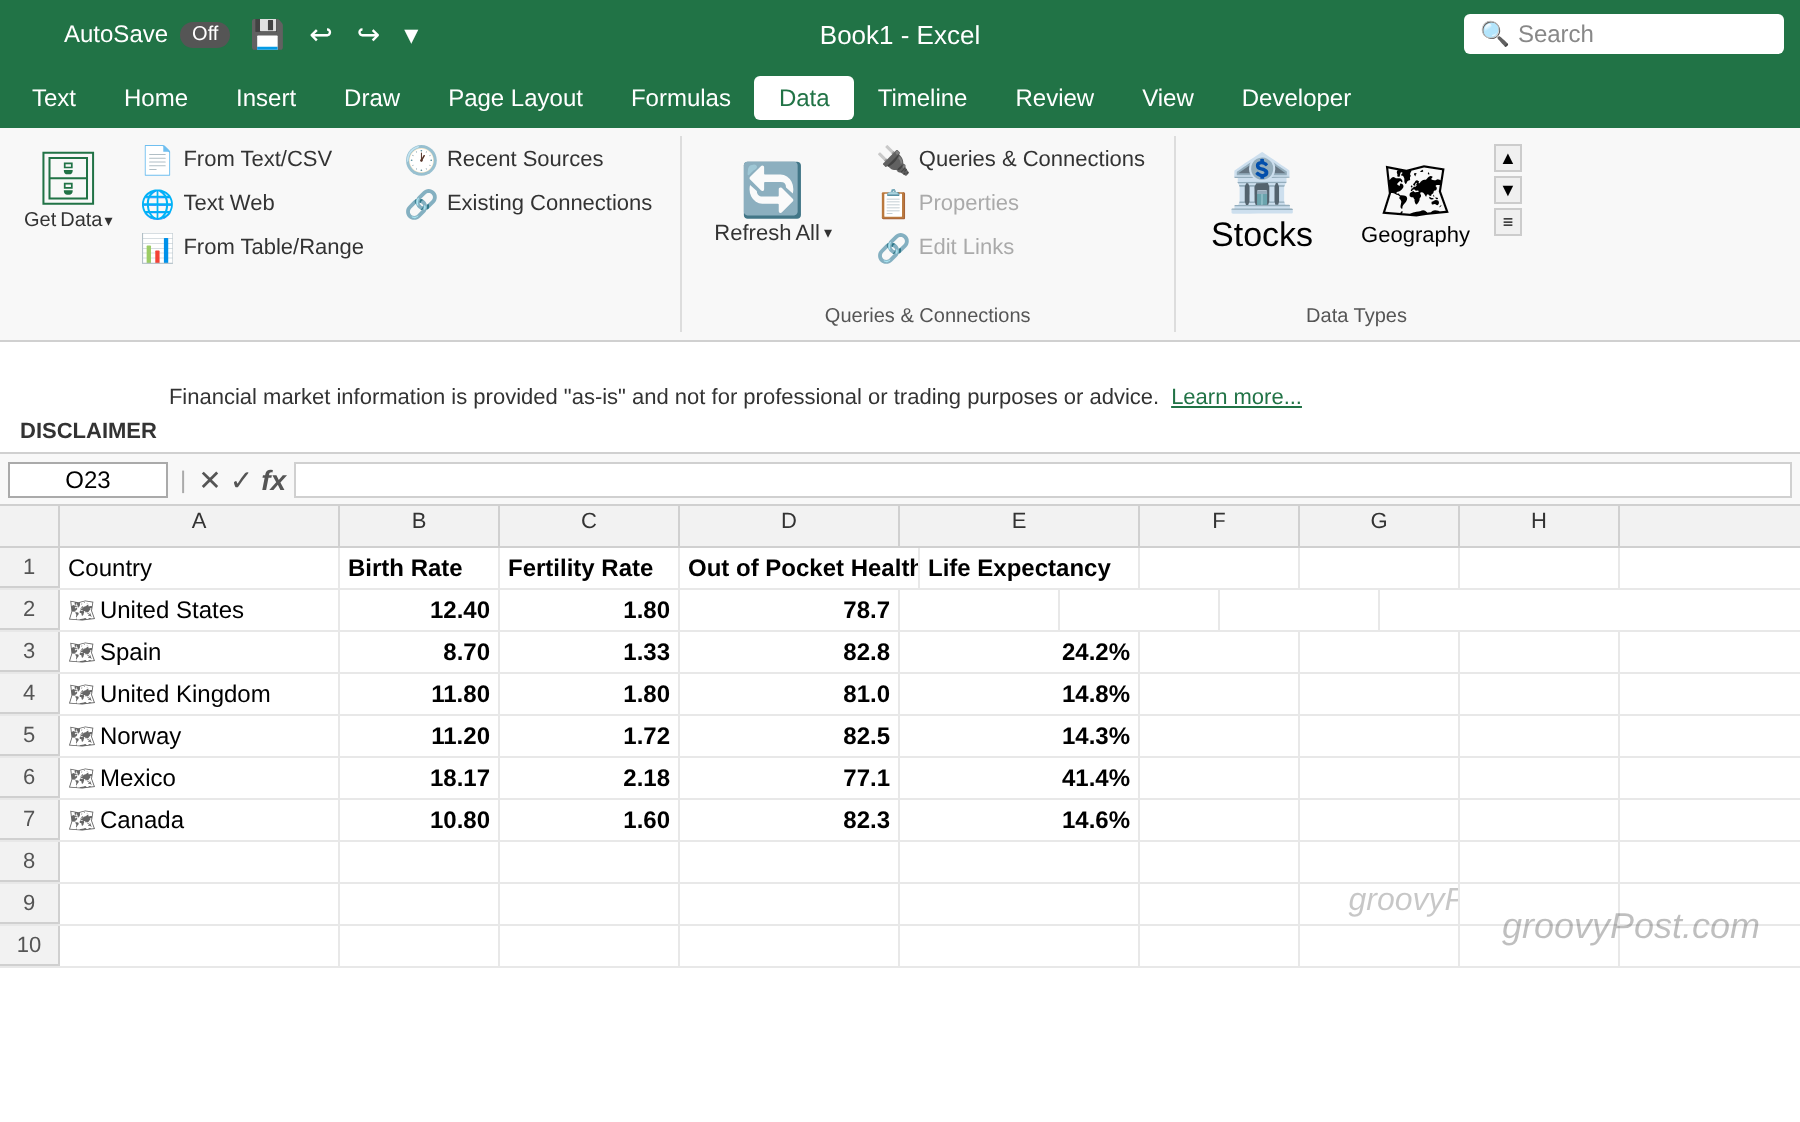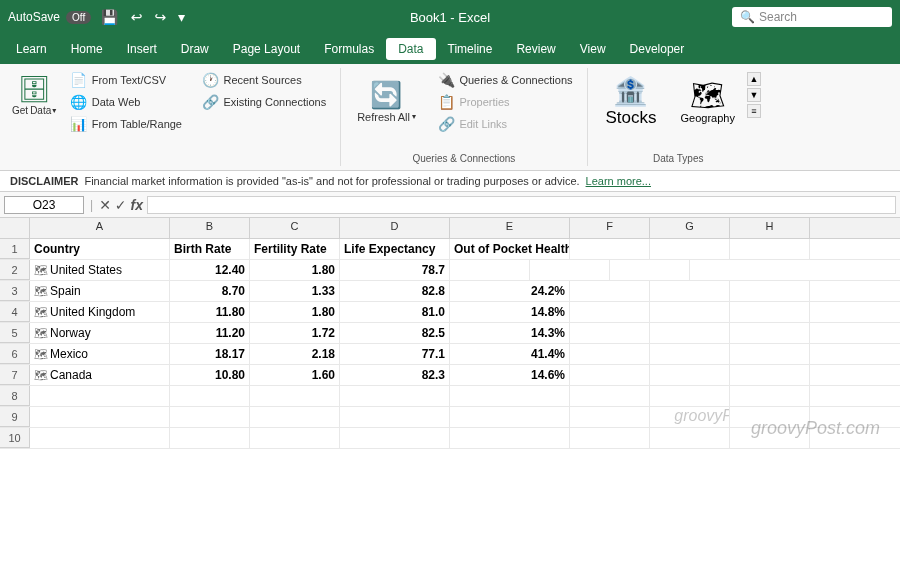--- a/index.html
+++ b/index.html
@@ -8,21 +8,21 @@
     
     #title-bar {
       background: #217346;
       color: white;
       height: 34px;
       display: flex;
       align-items: center;
       justify-content: space-between;
       padding: 0 8px;
     }
-    #title-bar .left { display: flex; align-items: center; gap: 6px; }
+    #title-bar .left { display: flex; align-items: center; gap: 6px; margin-left: 24px; }
     #autosave-toggle {
       background: #555;
       border-radius: 10px;
       padding: 1px 6px;
       font-size: 10px;
       color: white;
     }
     #title-bar .center { font-size: 13px; font-weight: 400; position: absolute; left: 50%; transform: translateX(-50%); }
     #title-bar .right { display: flex; align-items: center; gap: 6px; }
     #search-box {
@@ -161,21 +161,21 @@
     #disclaimer-bar {
       background: #fff;
       border-bottom: 1px solid #d0d0d0;
       padding: 4px 10px;
       font-size: 11px;
       color: #333;
       display: flex;
       align-items: center;
       gap: 6px;
     }
-    #disclaimer-bar strong { font-weight: 700; }
+    #disclaimer-bar strong { font-weight: 700; margin-top: 35px; }
 
     
     #formula-bar {
       background: #f8f8f8;
       border-bottom: 1px solid #d0d0d0;
       display: flex;
       align-items: center;
       height: 26px;
       padding: 0 4px;
       gap: 4px;
@@ -281,21 +281,21 @@
   <div class="center">Book1 - Excel</div>
   <div class="right">
     <div id="search-box">
       <span>🔍</span>
       <span style="margin-left:4px;color:#888;font-size:12px;">Search</span>
     </div>
   </div>
 </div>
 
 <div id="menu-bar">
-  <div class="menu-item">Learn</div>
+  <div class="menu-item">Text</div>
   <div class="menu-item">Home</div>
   <div class="menu-item">Insert</div>
   <div class="menu-item">Draw</div>
   <div class="menu-item">Page Layout</div>
   <div class="menu-item">Formulas</div>
   <div class="menu-item active">Data</div>
   <div class="menu-item">Timeline</div>
   <div class="menu-item">Review</div>
   <div class="menu-item">View</div>
   <div class="menu-item">Developer</div>
@@ -316,21 +316,21 @@
         </div>
       </div>
 
       <div class="ribbon-section">
         <div class="ribbon-btn-small">
           <span class="small-icon">📄</span>
           <span>From Text/CSV</span>
         </div>
         <div class="ribbon-btn-small">
           <span class="small-icon">🌐</span>
-          <span>Data Web</span>
+          <span>Text Web</span>
         </div>
         <div class="ribbon-btn-small">
           <span class="small-icon">📊</span>
           <span>From Table/Range</span>
         </div>
       </div>
 
       <div class="ribbon-section" style="margin-left:4px;">
         <div class="ribbon-btn-small">
           <span class="small-icon">🕐</span>
@@ -424,25 +424,25 @@
       <div class="col-header" style="width:90px;">C</div>
       <div class="col-header" style="width:110px;">D</div>
       <div class="col-header" style="width:120px;">E</div>
       <div class="col-header" style="width:80px;">F</div>
       <div class="col-header" style="width:80px;">G</div>
       <div class="col-header" style="width:80px;">H</div>
     </div>
 
     <div class="ss-row">
       <div class="row-num-cell" style="width:30px;">1</div>
-      <div class="ss-cell header-cell" style="width:140px;font-weight:bold;">Country</div>
+      <div class="ss-cell header-cell" style="width:140px;font-weight:normal;">Country</div>
       <div class="ss-cell header-cell" style="width:80px;">Birth Rate</div>
       <div class="ss-cell header-cell" style="width:90px;">Fertility Rate</div>
+      <div class="ss-cell header-cell" style="width:120px;">Out of Pocket Health</div>
       <div class="ss-cell header-cell" style="width:110px;">Life Expectancy</div>
-      <div class="ss-cell header-cell" style="width:120px;">Out of Pocket Health</div>
       <div class="ss-cell" style="width:80px;"></div>
       <div class="ss-cell" style="width:80px;"></div>
       <div class="ss-cell" style="width:80px;"></div>
     </div>
 
     <div class="ss-row">
       <div class="row-num-cell" style="width:30px;">2</div>
       <div class="ss-cell" style="width:140px;"><span class="flag-icon">🗺</span>United States</div>
       <div class="ss-cell num" style="width:80px;">12.40</div>
       <div class="ss-cell num" style="width:90px;">1.80</div>

